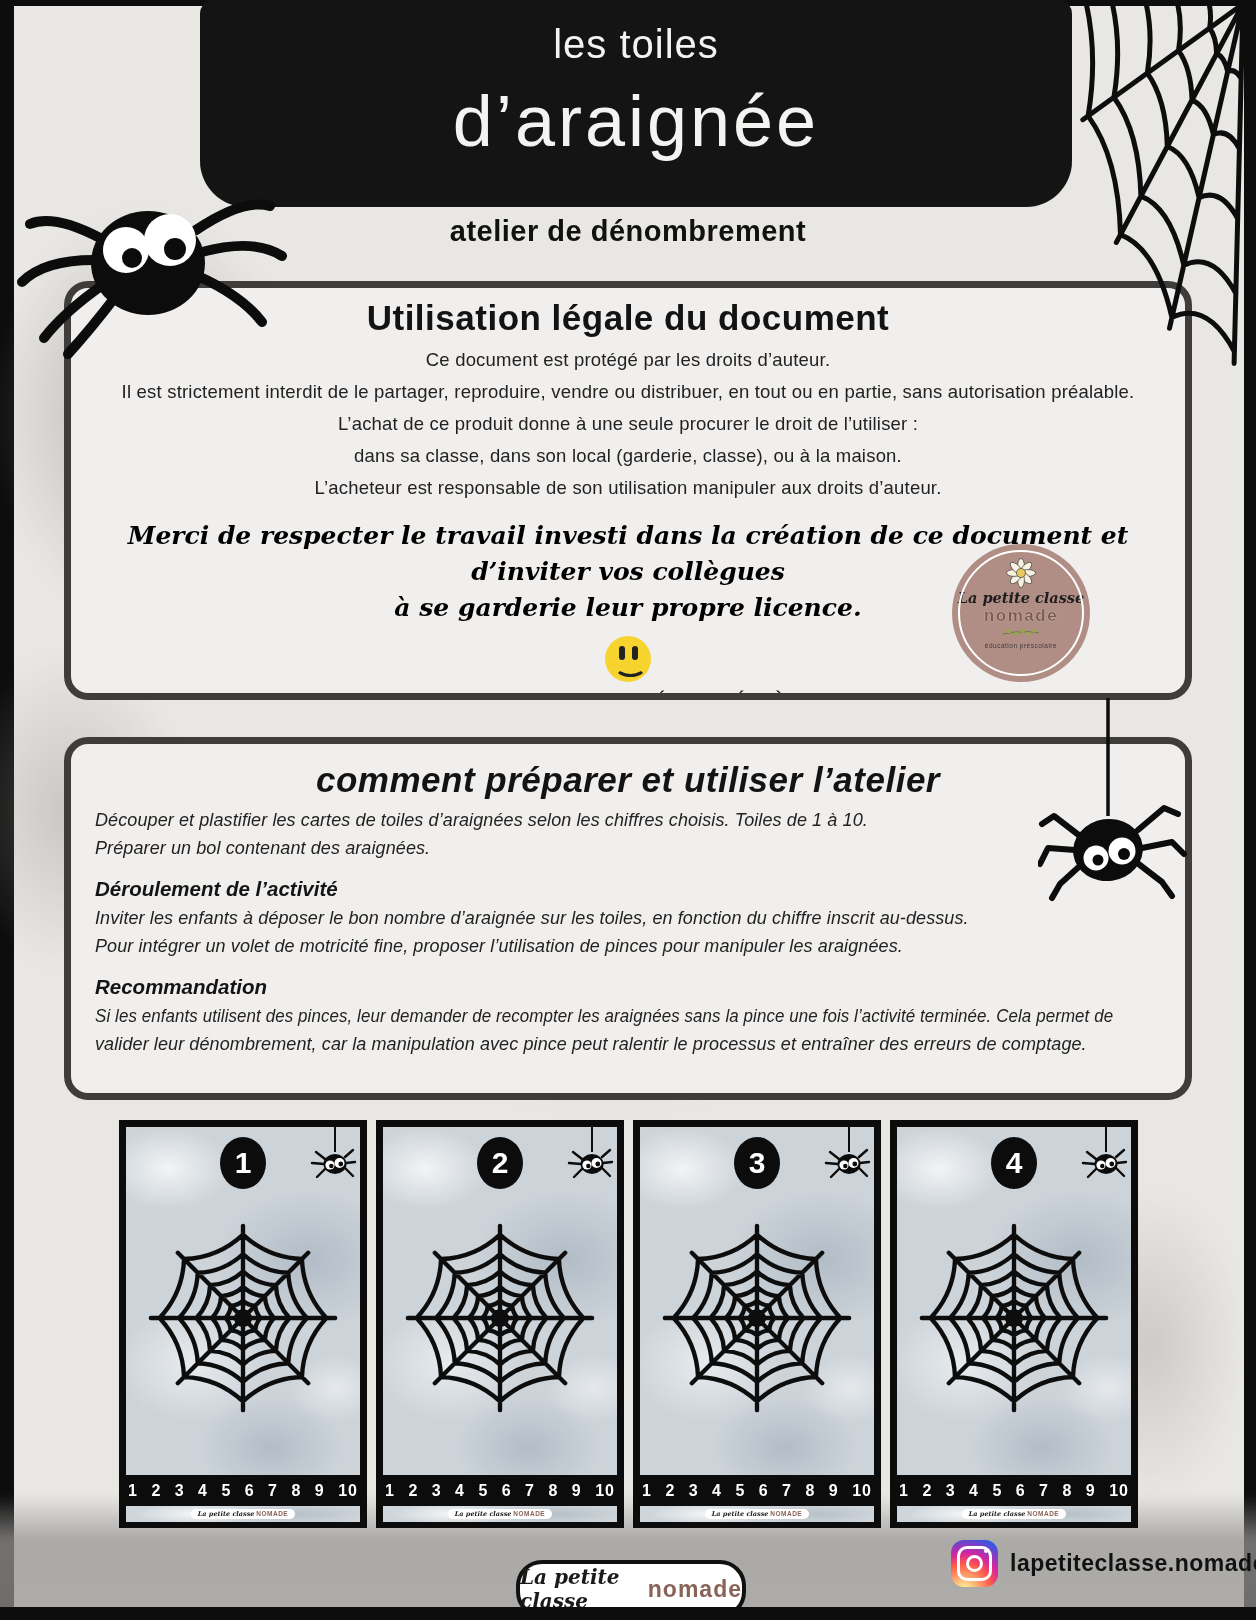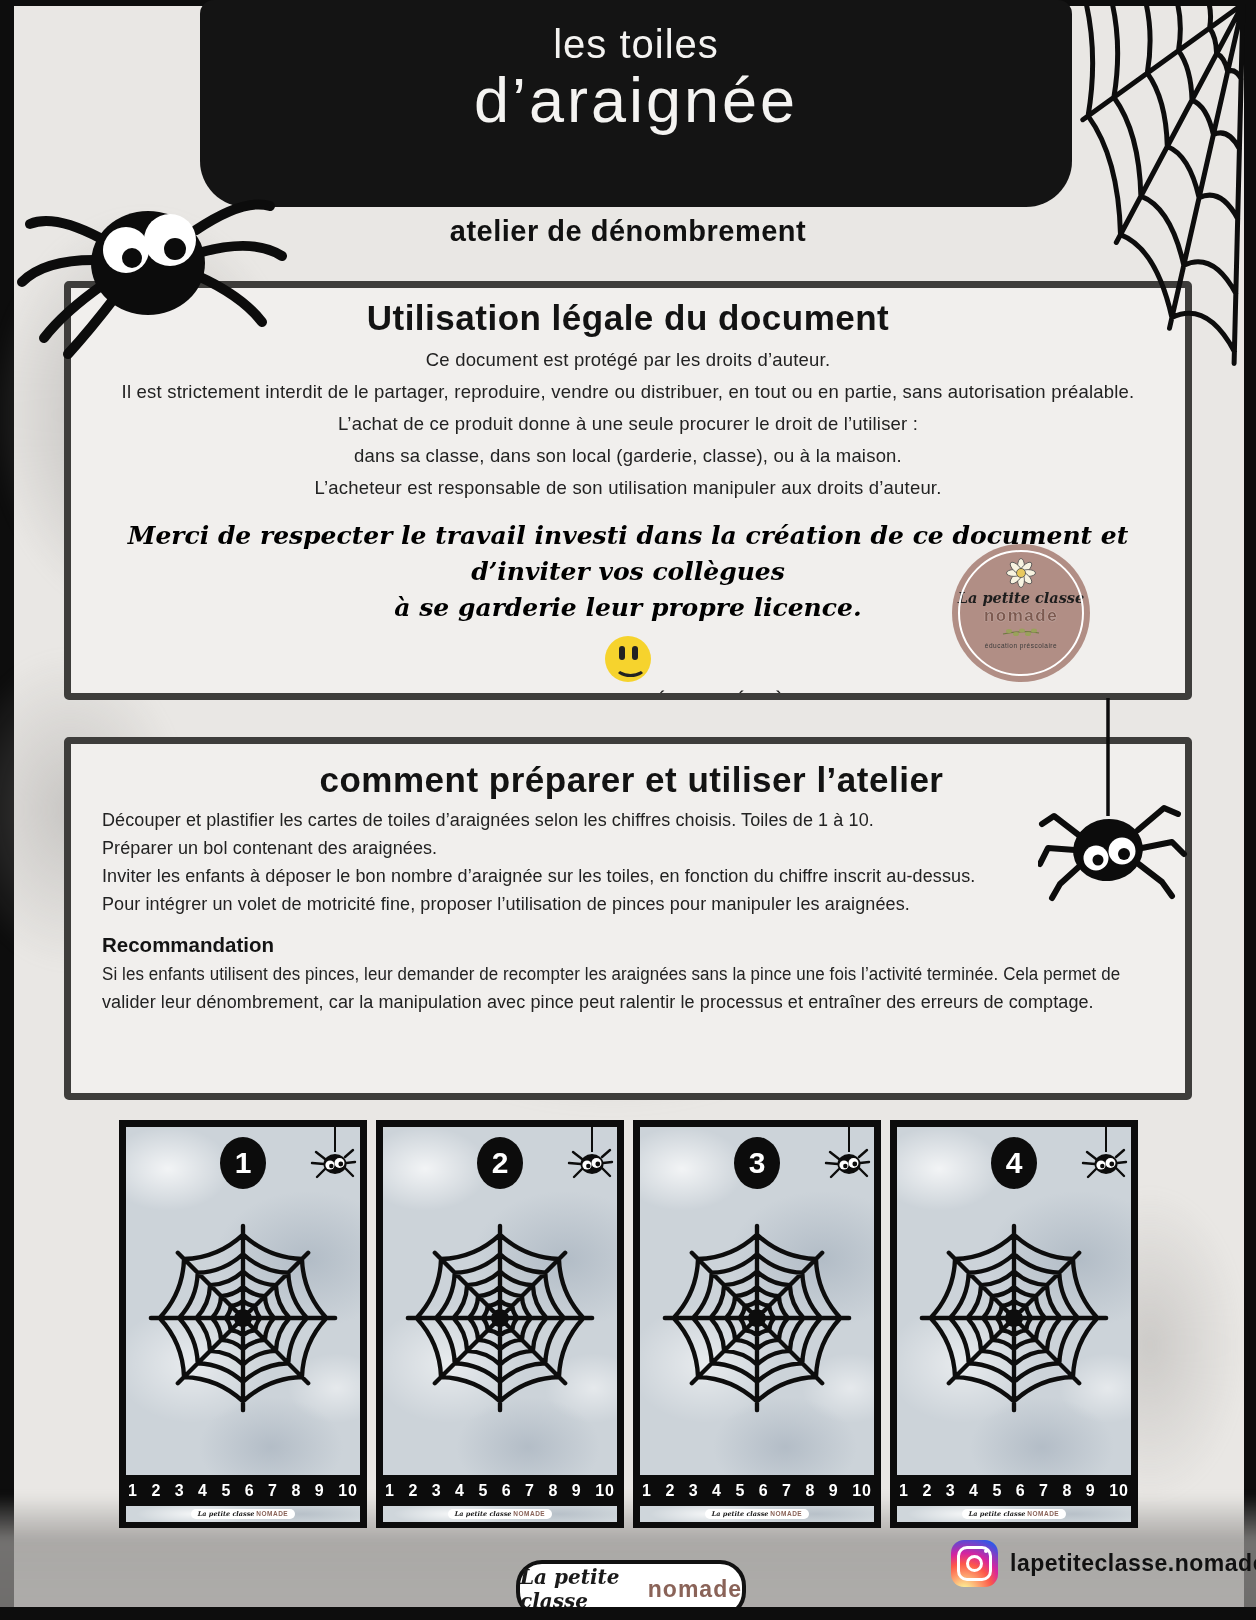--- a/index.html
+++ b/index.html
@@ -13,27 +13,27 @@
   .b4{left:840px;top:230px;width:400px;height:440px;background:radial-gradient(closest-side,rgba(160,158,156,.3),rgba(160,158,156,0) 72%);}
   .b5{left:290px;top:820px;width:640px;height:340px;background:radial-gradient(closest-side,rgba(162,160,158,.3),rgba(162,160,158,0) 72%);}
   .b6{left:1020px;top:1130px;width:260px;height:430px;background:radial-gradient(closest-side,rgba(158,156,154,.38),rgba(158,156,154,0) 72%);}
   .b7{left:-20px;top:1495px;width:1300px;height:150px;border-radius:0;filter:blur(4px);
       background:linear-gradient(to bottom,rgba(150,148,146,0),rgba(150,148,146,.75) 30%,rgba(150,148,146,.7));}
 
   
   .title-box{position:absolute;left:200px;top:0;width:872px;height:207px;background:#141414;
              border-radius:14px 14px 46px 46px;z-index:2;text-align:center;color:#f4f3f1;}
   .t1{margin-top:22px;font-size:40px;letter-spacing:1px;}
-  .t2{margin-top:2px;font-size:63px;letter-spacing:3px;line-height:1;}
+  .t2{margin-top:18px;font-size:72px;letter-spacing:3px;line-height:1;}
   .subtitle{position:absolute;left:0;top:215px;width:1256px;text-align:center;font-size:29px;
             font-weight:700;letter-spacing:.5px;z-index:2;color:#111;}
 
   
   .rbox{position:absolute;left:64px;width:1128px;background:#f1efed;border:7px solid #3e3d3b;
-        border-radius:5px;box-sizing:border-box;z-index:2;overflow:hidden;}
+        border-radius:24px;box-sizing:border-box;z-index:2;overflow:hidden;}
   .legal-box{top:281px;height:419px;text-align:center;}
   .howto-box{top:737px;height:363px;}
   .rbox h2{margin:10px 0 6px;font-size:35px;font-weight:700;letter-spacing:.5px;color:#131313;text-align:center;}
   .legal-line{font-size:18.5px;line-height:32px;white-space:nowrap;color:#222;letter-spacing:.2px;}
   .thanks{margin-top:14px;font-family:"DejaVu Serif",serif;font-style:italic;font-weight:700;
           font-size:25px;line-height:36px;color:#000000;}
   .rights{margin-top:8px;font-size:22px;letter-spacing:1px;color:#1c1c1c;}
 
   .smiley{position:relative;width:46px;height:46px;border-radius:50%;background:#f6d32d;margin:10px auto 4px;}
   .s-eye{position:absolute;top:10px;width:6px;height:14px;background:#222;border-radius:3px;}
@@ -43,21 +43,21 @@
 
   
   .logo-badge{position:absolute;left:952px;top:544px;width:138px;height:138px;border-radius:50%;
               background:#b18e85;z-index:3;display:flex;flex-direction:column;align-items:center;}
   .logo-badge::before{content:'';position:absolute;inset:6px;border:2.5px solid #fff;border-radius:50%;}
   .lb-script{font-family:"DejaVu Serif",serif;font-style:italic;font-weight:700;font-size:14.5px;color:#1d1d1d;margin-top:1px;}
   .lb-bubble{font-size:17px;font-weight:800;letter-spacing:1.5px;color:#7d5a50;text-shadow:0 0 1px #fff;}
   .lb-tag{font-size:6.5px;color:#3a3a3a;margin-top:3px;letter-spacing:.5px;}
 
   
-  .howto-content{padding:6px 24px 0 31px;}
+  .howto-content{padding:6px 24px 0 24px;font-style:italic;}
   .sec-title{font-size:20.5px;font-weight:700;margin:15px 0 3px;color:#141414;}
   .sec-line{font-size:18px;line-height:28px;white-space:nowrap;color:#222;letter-spacing:.1px;}
   .squeeze{transform:scaleX(.94);transform-origin:left center;}
 
   
   .deco{position:absolute;z-index:4;pointer-events:none;}
   .corner-web{right:8px;top:4px;}
   .big-spider{left:16px;top:178px;}
   .hang-spider{left:1038px;top:698px;}
 
@@ -203,20 +203,21 @@
     <circle cx="84" cy="153" r="13.5" fill="#fff"></circle>
     <circle class="ink" cx="60" cy="162" r="5.5"></circle>
     <circle class="ink" cx="86" cy="156" r="6"></circle>
   </svg>
 
   <div class="rbox howto-box">
     <div class="howto-content">
       <h2>comment préparer et utiliser l’atelier</h2>
       <div class="sec-line">Découper et plastifier les cartes de toiles d’araignées selon les chiffres choisis. Toiles de 1 à 10.</div>
       <div class="sec-line">Préparer un bol contenant des araignées.</div>
+      <div class="sec-title">Déroulement de l’activité</div>
       <div class="sec-line">Inviter les enfants à déposer le bon nombre d’araignée sur les toiles, en fonction du chiffre inscrit au-dessus.</div>
       <div class="sec-line">Pour intégrer un volet de motricité fine, proposer l’utilisation de pinces pour manipuler les araignées.</div>
       <div class="sec-title">Recommandation</div>
       <div class="sec-line squeeze">Si les enfants utilisent des pinces, leur demander de recompter les araignées sans la pince une fois l’activité terminée. Cela permet de</div>
       <div class="sec-line">valider leur dénombrement, car la manipulation avec pince peut ralentir le processus et entraîner des erreurs de comptage.</div>
     </div>
   </div>
 
   <div class="card" style="left:119px">
     <div class="card-panel"></div>

